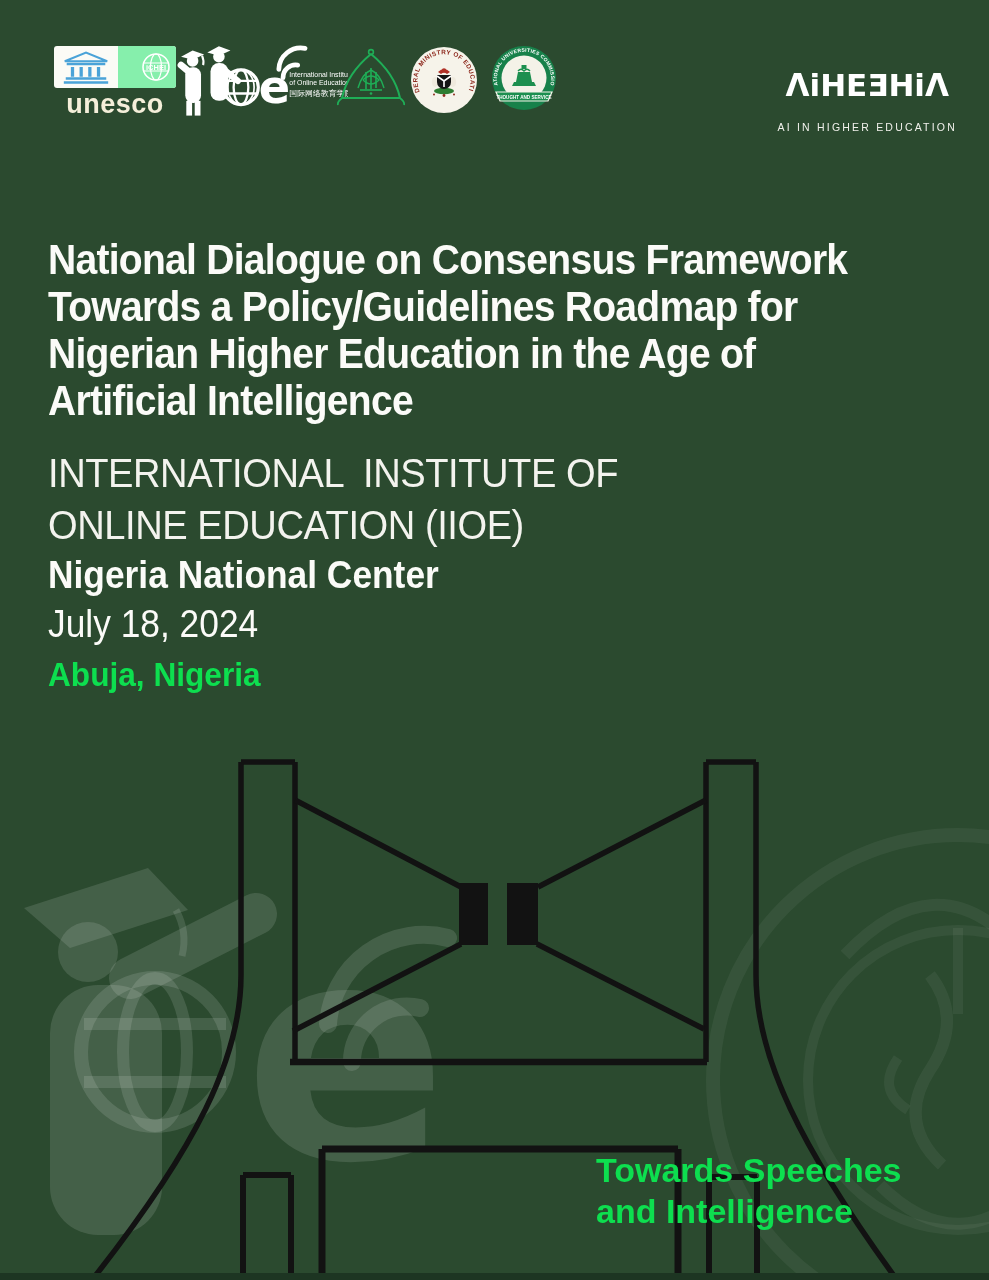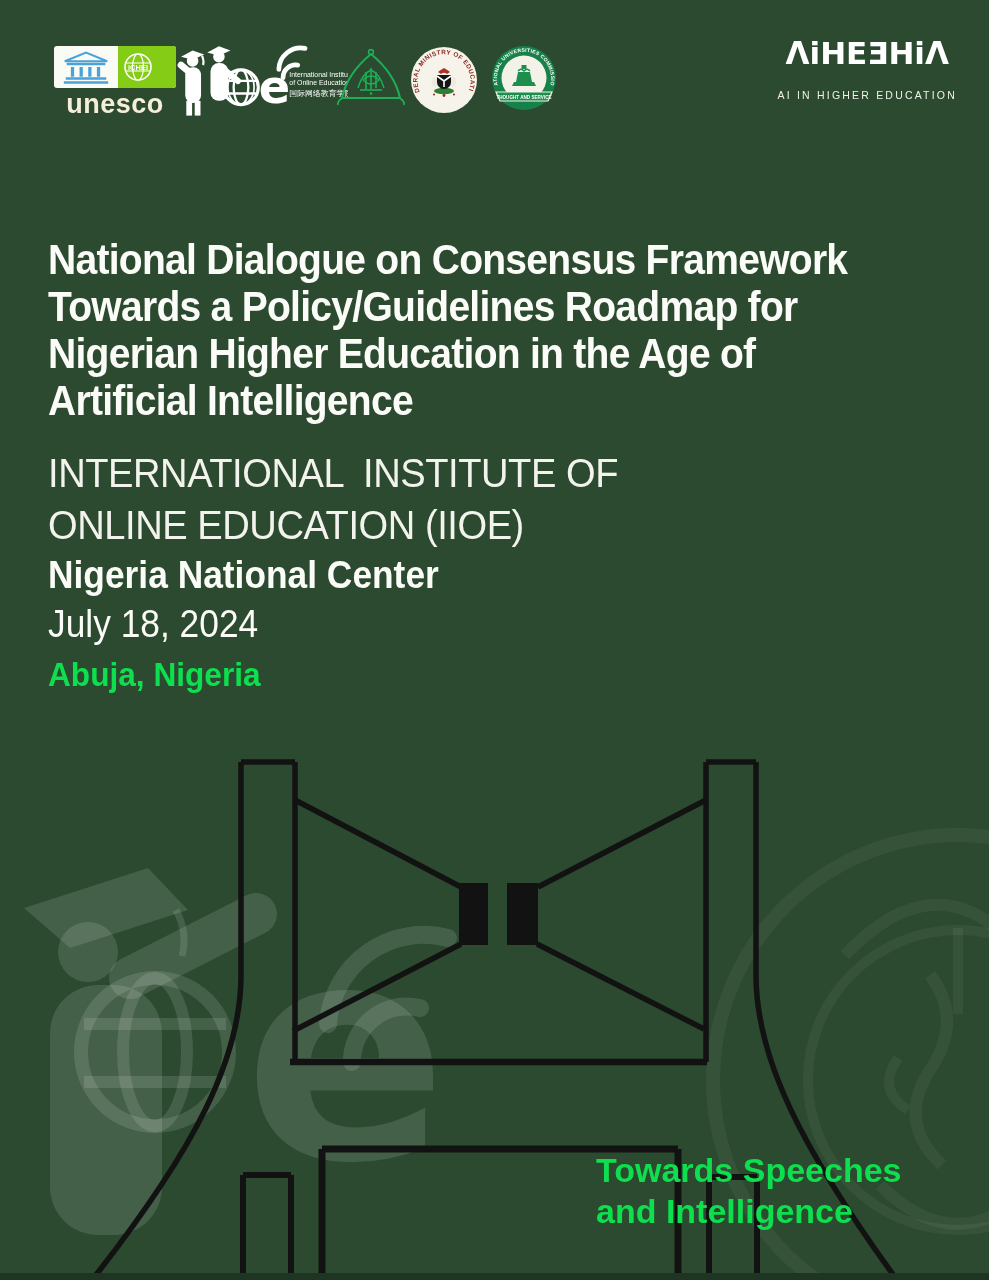--- a/index.html
+++ b/index.html
@@ -8,25 +8,25 @@
     width:989px;height:1280px;
     background:#2b4a2f;
     overflow:hidden;
     font-family:"Liberation Sans", sans-serif;
   }
   
   .logo-row{position:absolute;left:0;top:0;width:100%;height:140px;}
   .unesco-block{position:absolute;left:54px;top:46px;width:122px;text-align:center;}
   .unesco-box{width:122px;height:42px;background:#fbfbf6;border-radius:3px;display:flex;overflow:hidden;}
   .unesco-cell-l{width:64px;height:42px;display:flex;align-items:center;justify-content:center;}
-  .unesco-cell-r{width:58px;height:42px;background:#84cc16;display:flex;align-items:center;justify-content:flex-start;}
+  .unesco-cell-r{width:58px;height:42px;background:#86efac;display:flex;align-items:center;justify-content:flex-end;}
   .unesco-word{margin-top:1px;font-size:27px;font-weight:bold;color:#f5efda;letter-spacing:.5px;}
   .iioe-logo{position:absolute;left:176px;top:42px;}
   .seal{position:absolute;top:46px;}
-  .aiheeha{position:absolute;right:32px;top:38px;text-align:center;color:#fff;}
+  .aiheeha{position:absolute;right:32px;top:70px;text-align:center;color:#fff;}
   .aiheeha-word{font-family:"DejaVu Sans", sans-serif;font-weight:bold;font-size:31px;line-height:1;letter-spacing:0;}
   .aiheeha-tag{margin-top:20px;font-size:10.5px;letter-spacing:2.2px;color:#f1f1ec;}
   
   .text-col{position:absolute;left:48px;top:236px;width:920px;color:#fbfbf8;}
   .condensed{transform:scaleX(.93);transform-origin:0 0;}
   .title-line{font-size:42px;line-height:47px;font-weight:bold;letter-spacing:-.8px;white-space:pre;}
   .org-block{margin-top:23px;}
   .org-line{font-size:41px;line-height:52px;font-weight:400;letter-spacing:-.5px;color:#f3f3ee;white-space:pre;}
   .center-line{margin-top:2px;font-size:38px;line-height:44px;font-weight:bold;white-space:pre;}
   .date-line{margin-top:5px;font-size:38px;line-height:44px;font-weight:400;white-space:pre;}

